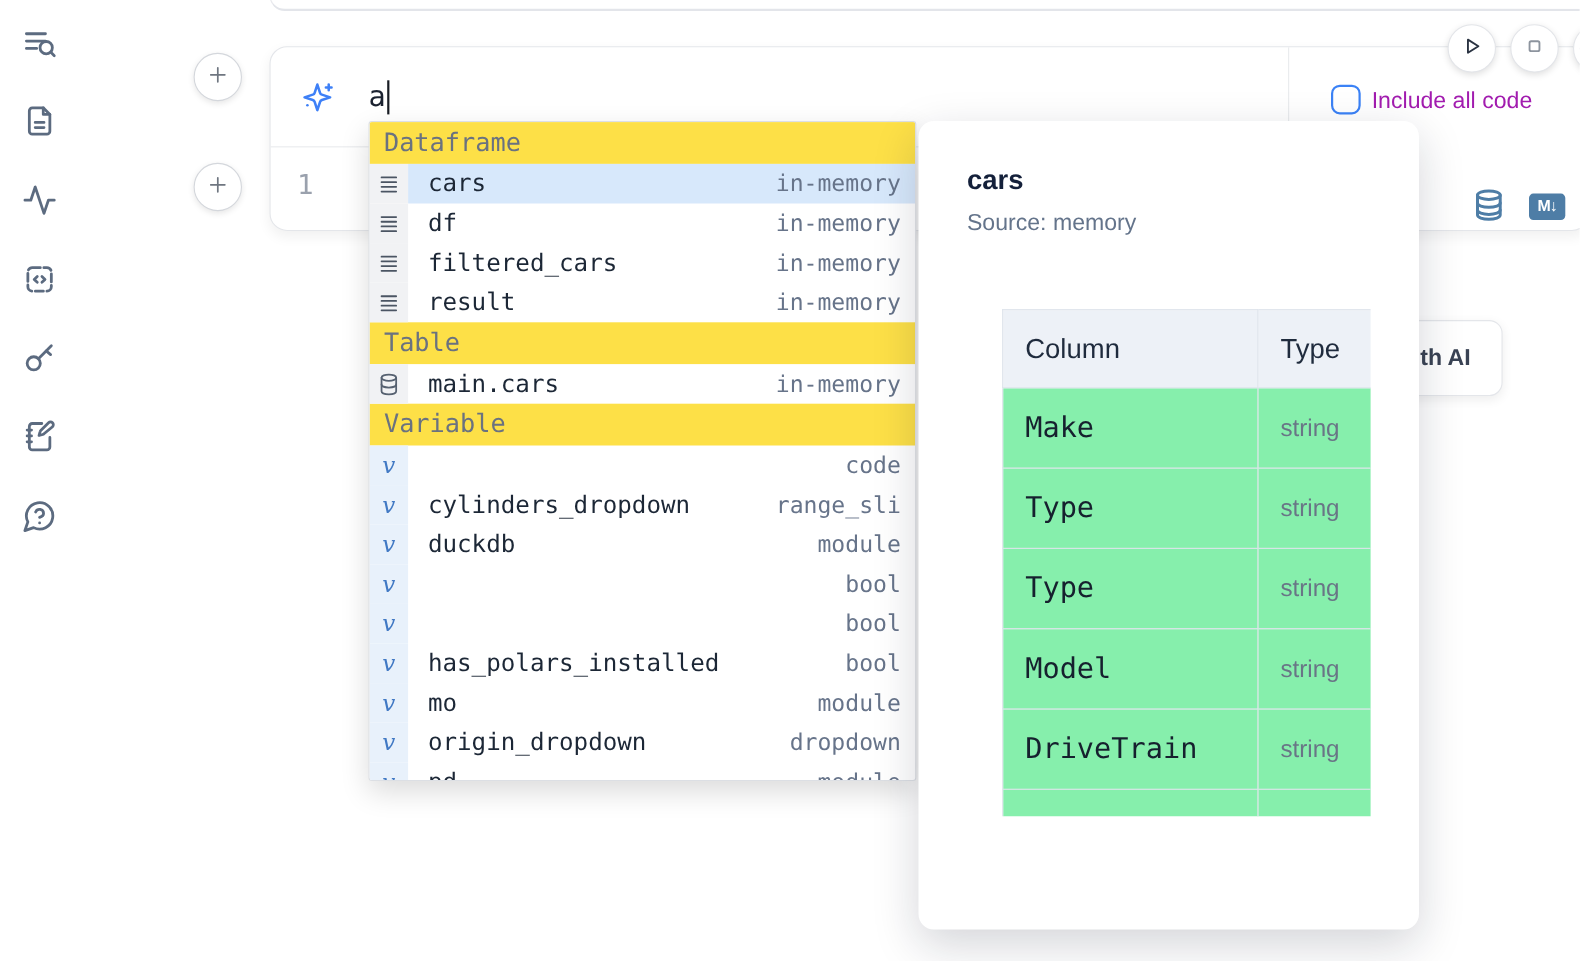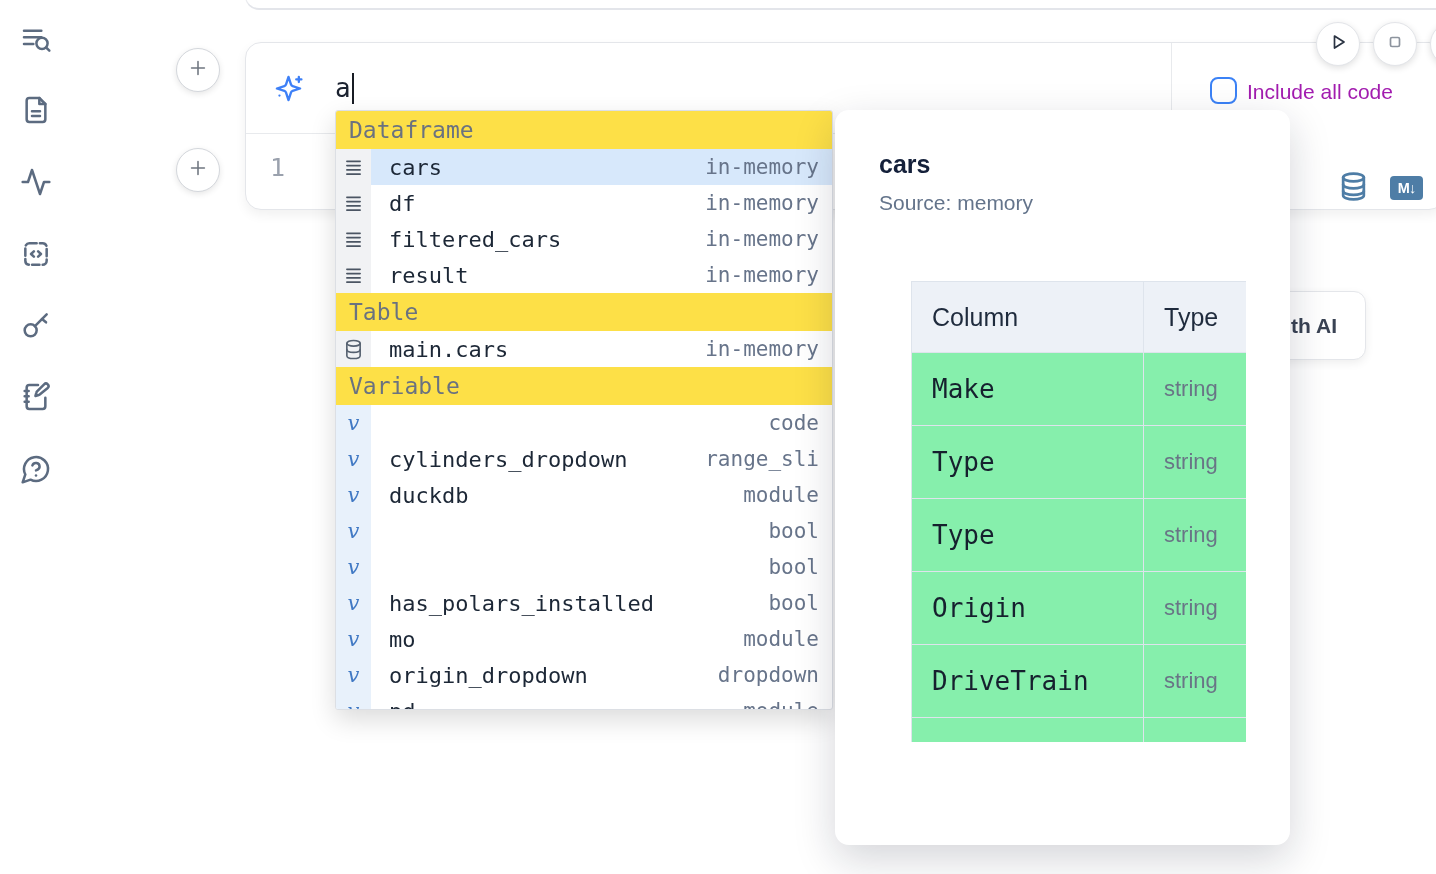--- a/index.html
+++ b/index.html
@@ -359,21 +359,21 @@
             </tr>
             <tr>
               <td class="c-name">Type</td>
               <td class="c-type">string</td>
             </tr>
             <tr>
               <td class="c-name">Type</td>
               <td class="c-type">string</td>
             </tr>
             <tr>
-              <td class="c-name">Origin</td>
+              <td class="c-name">Model</td>
               <td class="c-type">string</td>
             </tr>
             <tr>
               <td class="c-name">DriveTrain</td>
               <td class="c-type">string</td>
             </tr>
             <tr>
               <td class="c-name"></td>
               <td class="c-type"></td>
             </tr>

